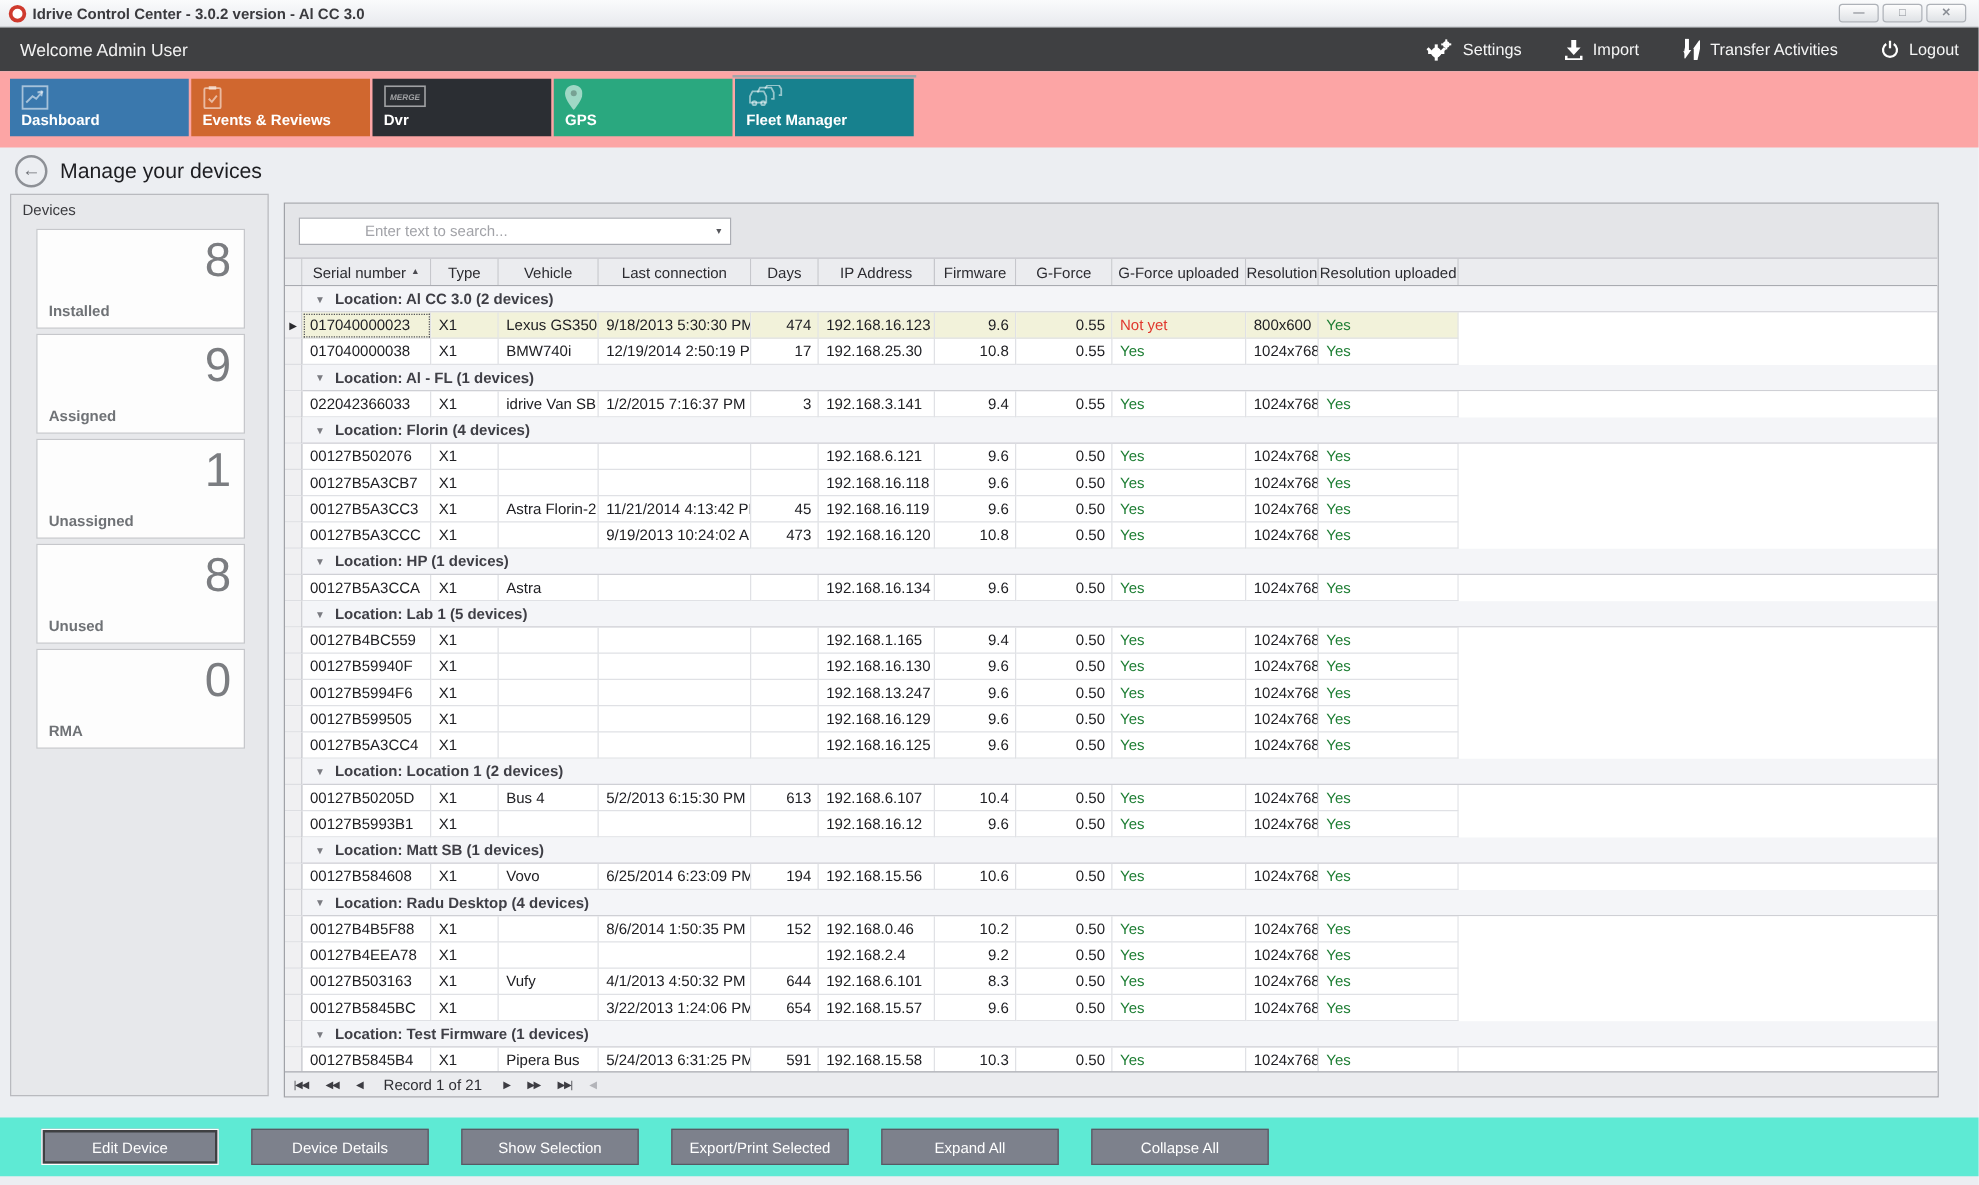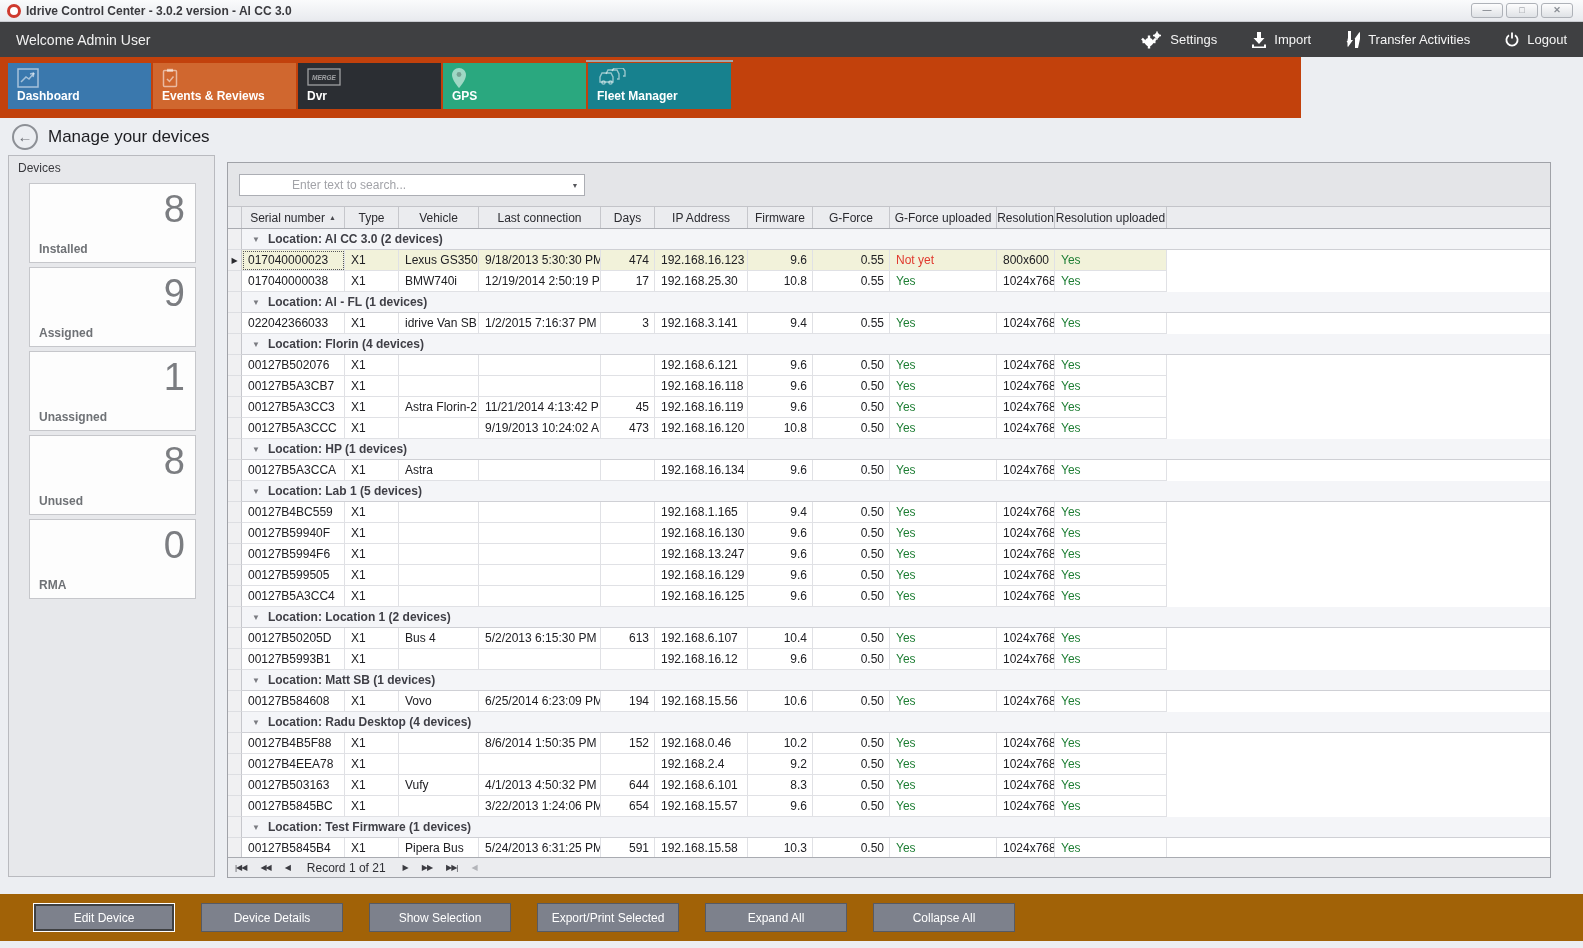--- a/index.html
+++ b/index.html
@@ -19,21 +19,21 @@
 
   
   .appbar { position:absolute; left:0; top:22px; width:1583px; height:35px; background:#3f4042;
     display:flex; align-items:center; padding:0 16px; }
   .welcome { color:#f2f2f2; font-size:14px; }
   .actions { margin-left:auto; display:flex; align-items:center; gap:34px; }
   .action { display:flex; align-items:center; gap:7px; color:#f5f5f5; font-size:13px; cursor:default; }
   .action svg { display:block; }
 
   
-  .tabstrip { position:absolute; left:0; top:57px; width:1301px; height:61px; background:#c2410c; }
+  .tabstrip { position:absolute; left:0; top:57px; width:1583px; height:61px; background:#fca5a5; }
   .seltab-line { position:absolute; top:3px; height:2px; background:#a2a6ab; }
   .tabs { position:absolute; left:8px; top:6px; display:flex; gap:2px; }
   .tab { width:143px; height:46px; position:relative; cursor:default; }
   .tab .tlabel { position:absolute; left:9px; bottom:6px; color:#fff; font-weight:bold; font-size:12px; }
   .tab .ticon { position:absolute; left:9px; top:5px; color:rgba(255,255,255,.55); }
 
   
   .pagehead { position:absolute; left:0; top:118px; width:1583px; height:37px; display:flex; align-items:center; }
   .backbtn { width:26px; height:26px; border-radius:50%; border:2px solid #8d9096; color:#6d7076;
     display:flex; align-items:center; justify-content:center; font-size:15px; margin:0 10px 0 12px; background:transparent; }
@@ -86,21 +86,21 @@
   .val-green { color:#1e7e34; }
   .val-red { color:#e0392e; }
 
   .pager { position:absolute; left:0; bottom:0; width:100%; height:20px; background:#ebecef;
     border-top:1px solid #a9abb1; display:flex; align-items:center; font-size:12px; color:#2e2e33; }
   .pbtn { font-size:8px; color:#3c3c42; letter-spacing:-1px; padding:0 7px; }
   .pbtn.disabled { color:#b3b4b9; }
   .ptext { padding:0 10px; }
 
   
-  .footerbar { position:absolute; left:0; top:894px; width:1583px; height:47px; background:#a16207;
+  .footerbar { position:absolute; left:0; top:894px; width:1583px; height:47px; background:#5eead4;
     display:flex; align-items:center; gap:26px; padding-left:33px; }
   .fbtn { width:142px; height:29px; background:#7d818c; border:1px solid #565a64; color:#fff;
     font-size:12px; font-family:"Liberation Sans", sans-serif; display:flex; align-items:center; justify-content:center; }
   .fbtn.focused { border:1px solid #ffffff; box-shadow:inset 0 0 0 2px #3f4042; }
 </style>
 </head>
 <body>
 
 <div class="titlebar">
   <span class="appicon"></span>

